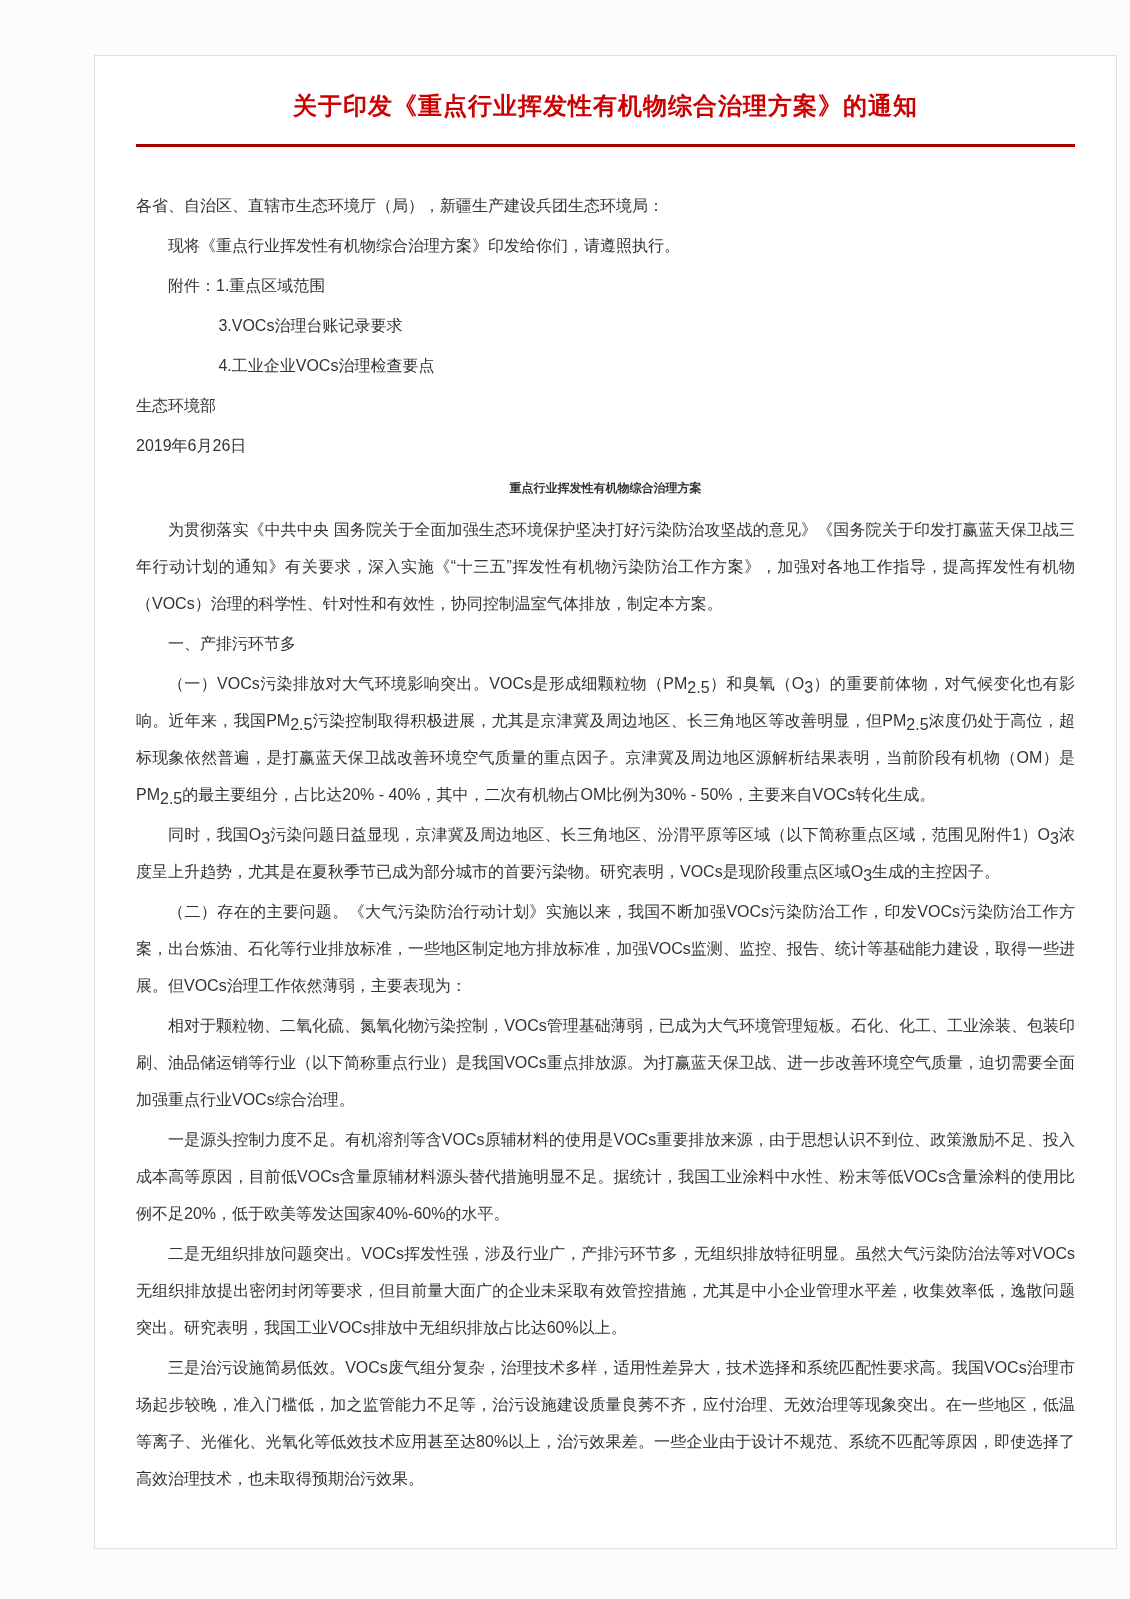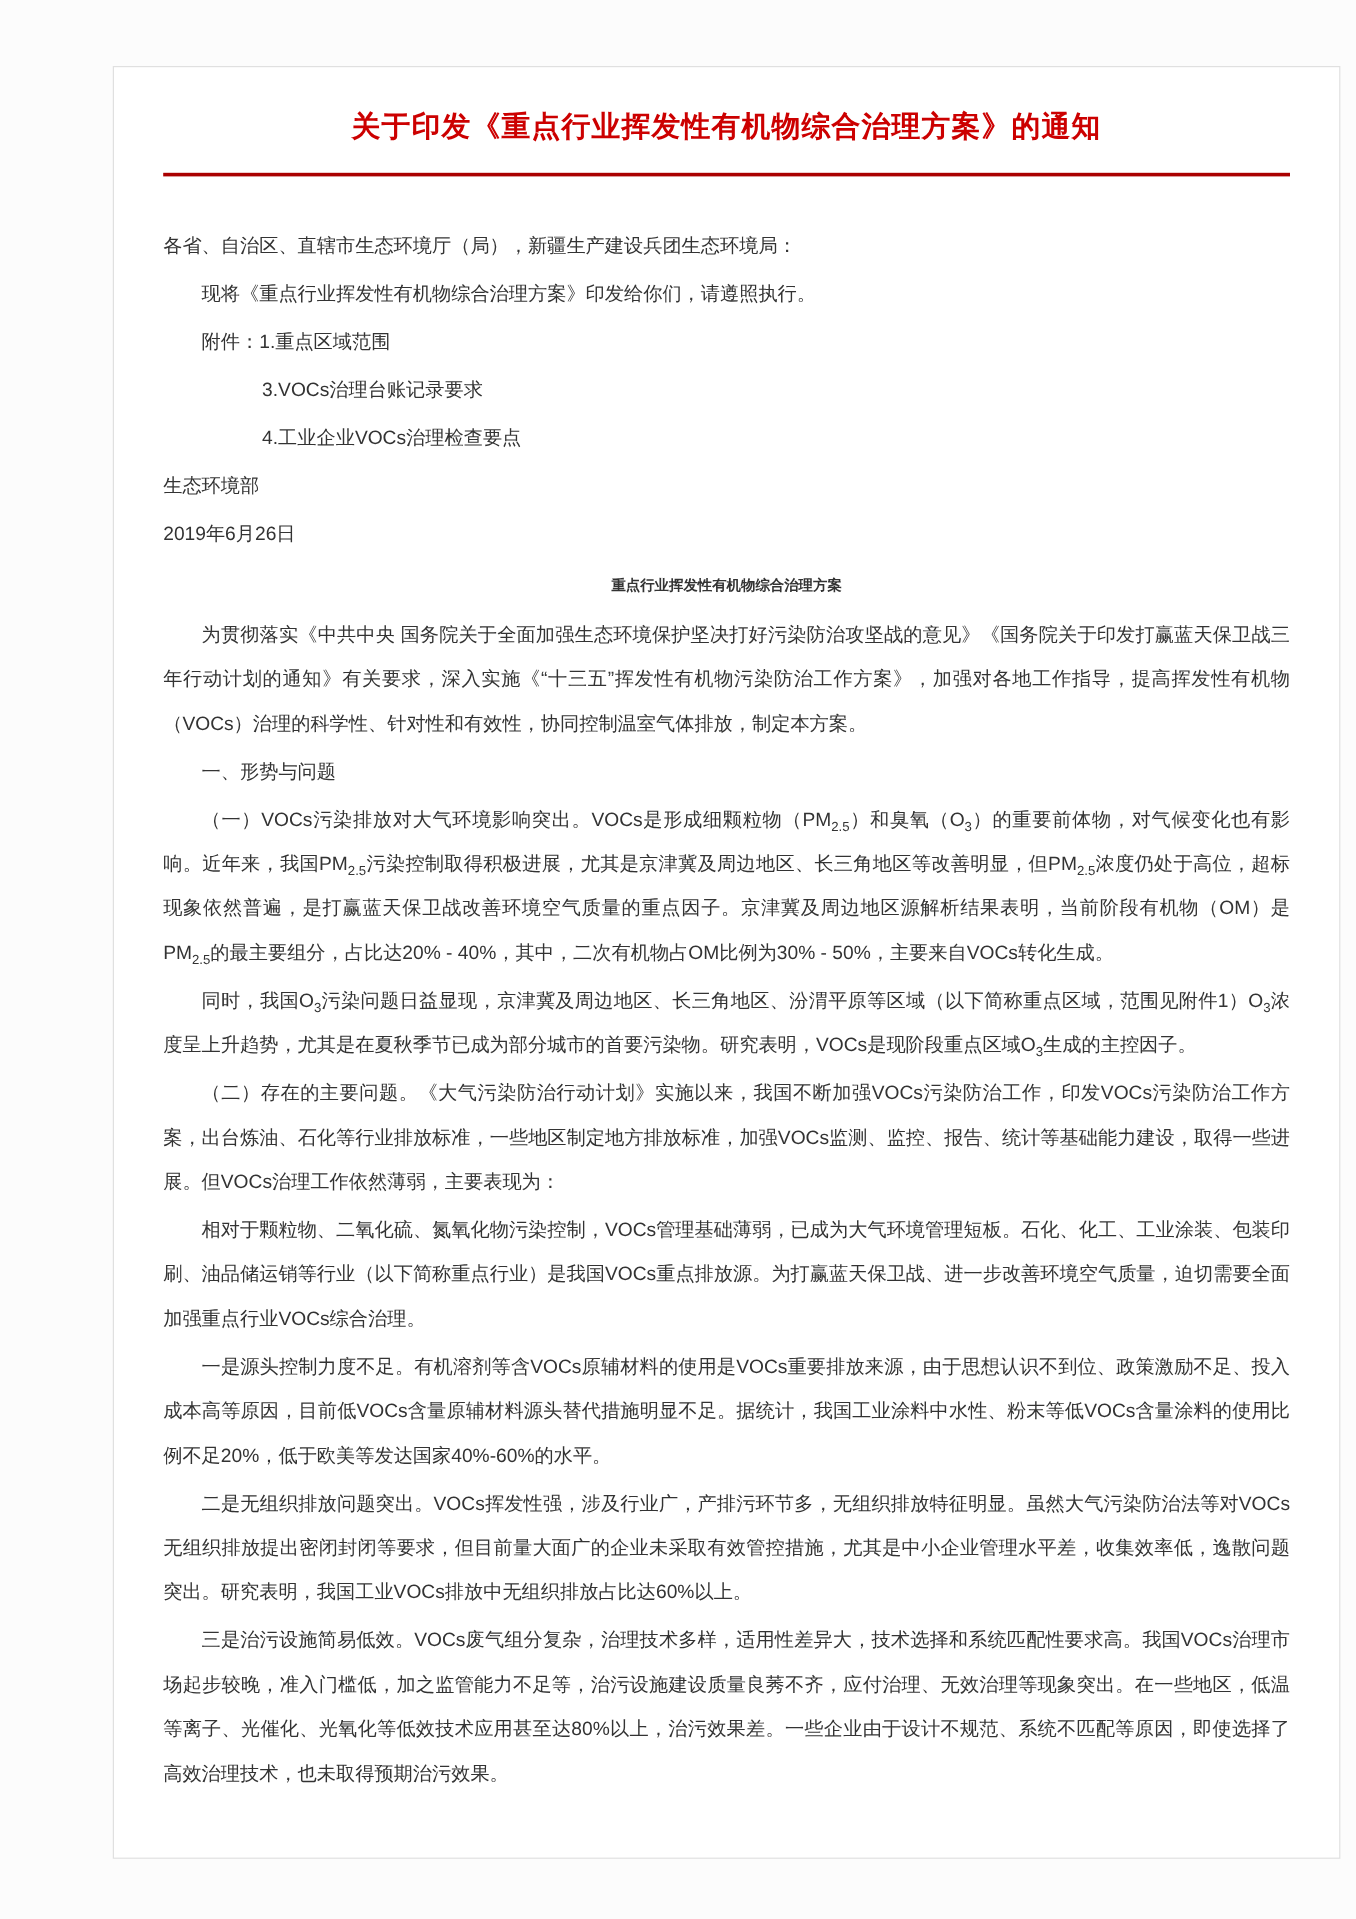--- a/index.html
+++ b/index.html
@@ -59,21 +59,21 @@
   .doc p.right { text-align: left; }
   h2.plan-title {
     font-size: 12px;
     line-height: 37px;
     color: var(--text-color);
     font-weight: bold;
     text-align: center;
     margin: 6px 0 4px 0;
   }
   sub {
-    font-size: 11px;
+    font-size: 16px;
     line-height: 0;
   }
 </style>
 </head>
 <body>
 
 <div class="canvas">
   <div class="page">
 
     <h1 class="notice-title">关于印发《重点行业挥发性有机物综合治理方案》的通知</h1>
@@ -94,21 +94,21 @@
       <p class="deep-indent">4.工业企业VOCs治理检查要点</p>
 
 
       <p class="right">生态环境部</p>
 
       <p class="right">2019年6月26日</p>
 
       <h2 class="plan-title">重点行业挥发性有机物综合治理方案</h2>
 
       <p class="indent">为贯彻落实《中共中央 国务院关于全面加强生态环境保护坚决打好污染防治攻坚战的意见》《国务院关于印发打赢蓝天保卫战三年行动计划的通知》有关要求，深入实施《“十三五”挥发性有机物污染防治工作方案》，加强对各地工作指导，提高挥发性有机物（VOCs）治理的科学性、针对性和有效性，协同控制温室气体排放，制定本方案。</p>
-      <p class="indent">一、形势与问题</p>
+      <p class="indent">一、产排污环节多</p>
       <p class="indent">（一）VOCs污染排放对大气环境影响突出。VOCs是形成细颗粒物（PM<sub>2.5</sub>）和臭氧（O<sub>3</sub>）的重要前体物，对气候变化也有影响。近年来，我国PM<sub>2.5</sub>污染控制取得积极进展，尤其是京津冀及周边地区、长三角地区等改善明显，但PM<sub>2.5</sub>浓度仍处于高位，超标现象依然普遍，是打赢蓝天保卫战改善环境空气质量的重点因子。京津冀及周边地区源解析结果表明，当前阶段有机物（OM）是PM<sub>2.5</sub>的最主要组分，占比达20% - 40%，其中，二次有机物占OM比例为30% - 50%，主要来自VOCs转化生成。</p>
       <p class="indent">同时，我国O<sub>3</sub>污染问题日益显现，京津冀及周边地区、长三角地区、汾渭平原等区域（以下简称重点区域，范围见附件1）O<sub>3</sub>浓度呈上升趋势，尤其是在夏秋季节已成为部分城市的首要污染物。研究表明，VOCs是现阶段重点区域O<sub>3</sub>生成的主控因子。</p>
       <p class="indent">（二）存在的主要问题。《大气污染防治行动计划》实施以来，我国不断加强VOCs污染防治工作，印发VOCs污染防治工作方案，出台炼油、石化等行业排放标准，一些地区制定地方排放标准，加强VOCs监测、监控、报告、统计等基础能力建设，取得一些进展。但VOCs治理工作依然薄弱，主要表现为：</p>
       <p class="indent">相对于颗粒物、二氧化硫、氮氧化物污染控制，VOCs管理基础薄弱，已成为大气环境管理短板。石化、化工、工业涂装、包装印刷、油品储运销等行业（以下简称重点行业）是我国VOCs重点排放源。为打赢蓝天保卫战、进一步改善环境空气质量，迫切需要全面加强重点行业VOCs综合治理。</p>
       <p class="indent">一是源头控制力度不足。有机溶剂等含VOCs原辅材料的使用是VOCs重要排放来源，由于思想认识不到位、政策激励不足、投入成本高等原因，目前低VOCs含量原辅材料源头替代措施明显不足。据统计，我国工业涂料中水性、粉末等低VOCs含量涂料的使用比例不足20%，低于欧美等发达国家40%-60%的水平。</p>
       <p class="indent">二是无组织排放问题突出。VOCs挥发性强，涉及行业广，产排污环节多，无组织排放特征明显。虽然大气污染防治法等对VOCs无组织排放提出密闭封闭等要求，但目前量大面广的企业未采取有效管控措施，尤其是中小企业管理水平差，收集效率低，逸散问题突出。研究表明，我国工业VOCs排放中无组织排放占比达60%以上。</p>
       <p class="indent">三是治污设施简易低效。VOCs废气组分复杂，治理技术多样，适用性差异大，技术选择和系统匹配性要求高。我国VOCs治理市场起步较晚，准入门槛低，加之监管能力不足等，治污设施建设质量良莠不齐，应付治理、无效治理等现象突出。在一些地区，低温等离子、光催化、光氧化等低效技术应用甚至达80%以上，治污效果差。一些企业由于设计不规范、系统不匹配等原因，即使选择了高效治理技术，也未取得预期治污效果。</p>
 
     </div>
   </div>

